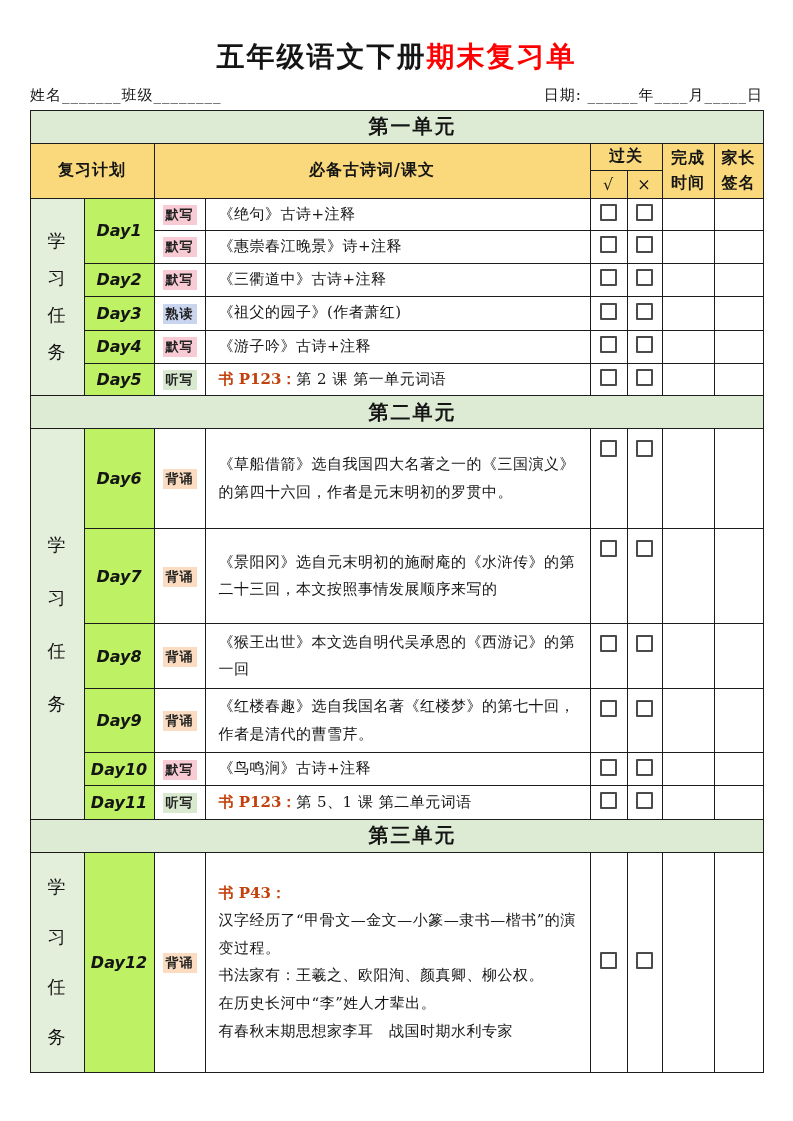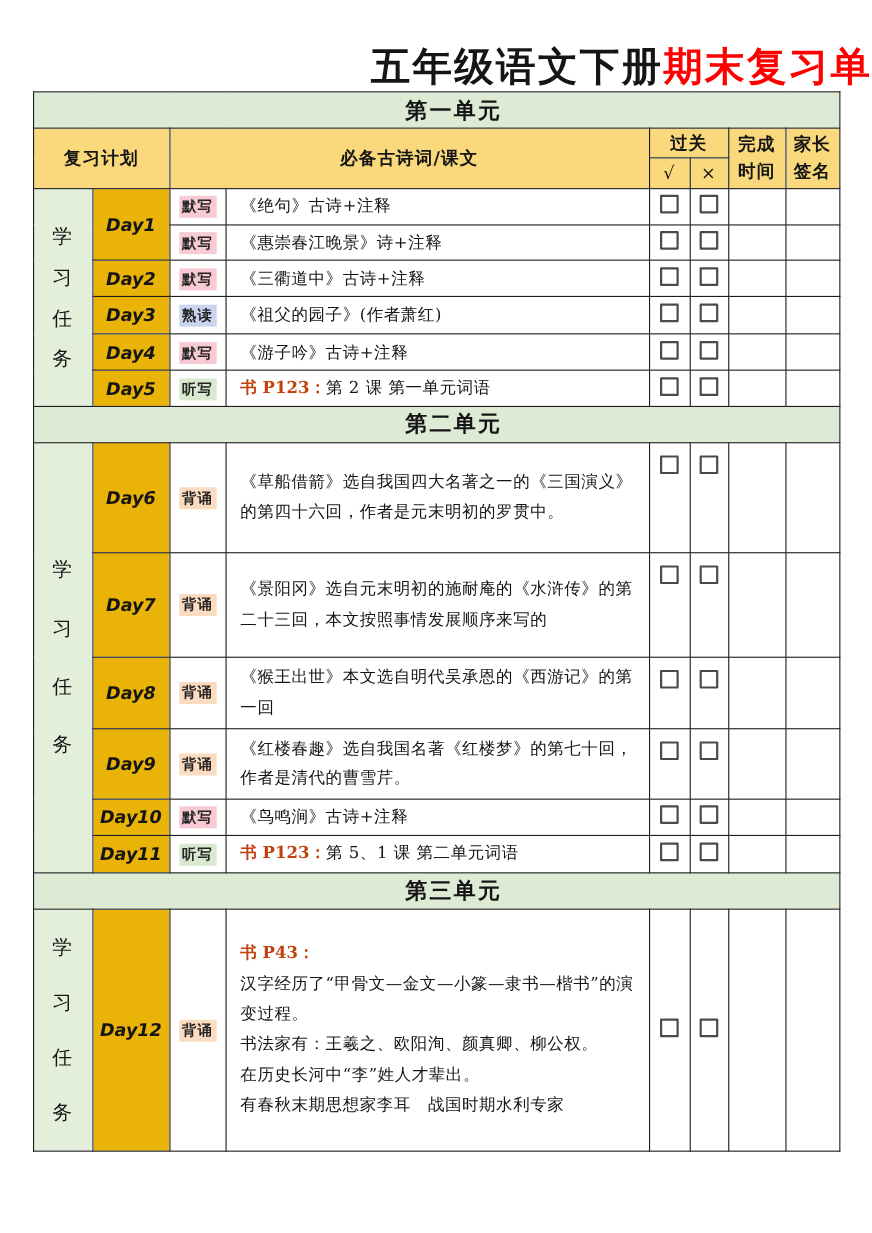--- a/index.html
+++ b/index.html
@@ -3,21 +3,21 @@
 <meta charset="utf-8">
 <style>
   * { margin:0; padding:0; box-sizing:border-box; }
   html,body { background:#ffffff; }
   body {
     width:793px; height:1121px; overflow:hidden;
     font-family:"DejaVu Serif", serif; color:#151515;
   }
   .page { position:relative; width:793px; height:1121px; padding-top:40px; }
 
-  .title { text-align:right; font-size:36px; font-weight:900; letter-spacing:2px; line-height:1.2; }
+  .title { text-align:center; font-size:28px; font-weight:900; letter-spacing:2px; line-height:1.2; }
   .title .accent { color:#ff0000; }
 
   .info-line {
     width:733px; margin:12px auto 5px auto;
     display:flex; justify-content:space-between;
     font-size:15px; letter-spacing:1px;
   }
 
   table.review { width:733px; margin:0 auto; border-collapse:collapse; table-layout:fixed; }
   table.review td { border:1px solid #1c1c1c; overflow:hidden; }
@@ -32,21 +32,21 @@
   .task {
     background:#E3EFDB; text-align:center; vertical-align:middle;
     font-size:18px; letter-spacing:1px;
   }
   .task-chars { display:flex; flex-direction:column; align-items:center; justify-content:center; }
   .task-chars.u1 { gap:13px; }
   .task-chars.u2 { gap:29px; }
   .task-chars.u3 { gap:26px; }
 
   .day {
-    background:#eab308; text-align:center; vertical-align:middle;
+    background:#bef264; text-align:center; vertical-align:middle;
     font-family:"DejaVu Sans", sans-serif; font-style:italic; font-weight:bold; font-size:16px;
   }
 
   .badge-cell { text-align:center; vertical-align:middle; background:#fff; }
   .badge {
     display:inline-block; padding:1px 3px; font-family:"DejaVu Sans", sans-serif;
     font-weight:bold; font-size:13px; color:#222; letter-spacing:1px;
   }
   .badge.pink   { background:#F8CBD4; }
   .badge.blue   { background:#C9D4EE; }
@@ -74,20 +74,24 @@
   tr.h31 { height:31px;padding-left:11px; } tr.h100 { height:100px; } tr.h95 { height:95px; }
   tr.h65 { height:65px; } tr.h64 { height:64px; } tr.h220 { height:220px; }
 </style>
 </head>
 <body>
 
 <div class="page">
 
   <div class="title"><span>五年级语文下册</span><span class="accent">期末复习单</span></div>
 
+  <div class="info-line">
+    <span>姓名_______班级________</span>
+    <span>日期: ______年____月_____日</span>
+  </div>
 
   <table class="review">
     <colgroup>
       <col style="width:54px">
         <col style="width:70px">
         <col style="width:51px">
         <col style="width:385px">
       <col style="width:37px">
         <col style="width:35px">
         <col style="width:52px">

